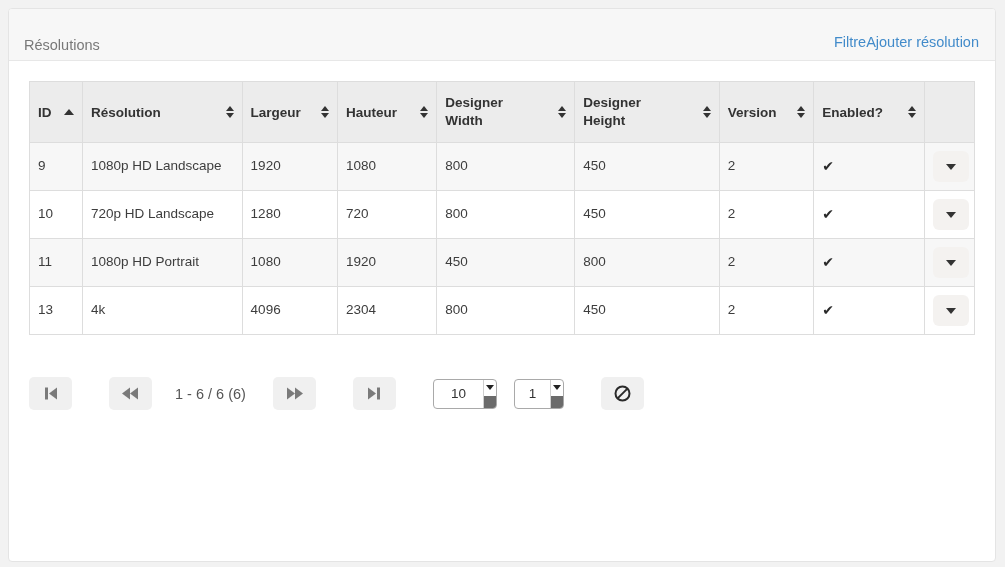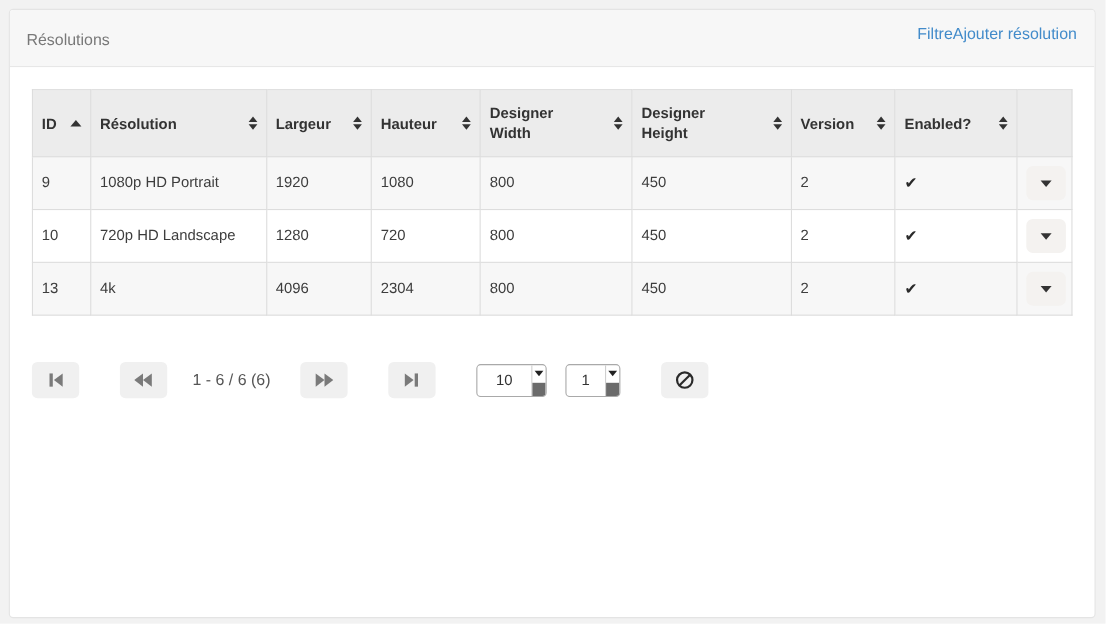--- a/index.html
+++ b/index.html
@@ -18,21 +18,21 @@
     border: 1px solid #e4e4e4;
     border-radius: 4px;
     overflow: hidden;
   }
   .panel-heading {
     height: 52px;
     background: #f7f7f7;
     border-bottom: 1px solid #e7e7e7;
     display: flex;
     justify-content: space-between;
-    align-items: flex-start;
+    align-items: center;
     padding: 0 16px 0 15px;
   }
   .panel-title {
     color: #787878;
     font-size: 14.5px;
     margin-top: 20px;
   }
   .heading-links {
     display: flex;
     margin-top: 14px;
@@ -291,40 +291,55 @@
             <th>
               <div class="th-inner">
                 <span class="th-label"></span>
               </div>
             </th>
           </tr>
       </thead>
       <tbody id="table-body">
           <tr>
             <td>9</td>
-            <td>1080p HD Portrait</td>
+            <td>1080p HD Landscape</td>
             <td>1920</td>
             <td>1080</td>
             <td>800</td>
             <td>450</td>
             <td>2</td>
             <td><span class="check">✔</span></td>
             <td class="cell-actions">
               <button class="row-menu-btn">
                 <span class="caret-down"></span>
               </button>
             </td>
           </tr>
           <tr>
             <td>10</td>
             <td>720p HD Landscape</td>
             <td>1280</td>
             <td>720</td>
             <td>800</td>
             <td>450</td>
+            <td>2</td>
+            <td><span class="check">✔</span></td>
+            <td class="cell-actions">
+              <button class="row-menu-btn">
+                <span class="caret-down"></span>
+              </button>
+            </td>
+          </tr>
+          <tr>
+            <td>11</td>
+            <td>1080p HD Portrait</td>
+            <td>1080</td>
+            <td>1920</td>
+            <td>450</td>
+            <td>800</td>
             <td>2</td>
             <td><span class="check">✔</span></td>
             <td class="cell-actions">
               <button class="row-menu-btn">
                 <span class="caret-down"></span>
               </button>
             </td>
           </tr>
           <tr>
             <td>13</td>

